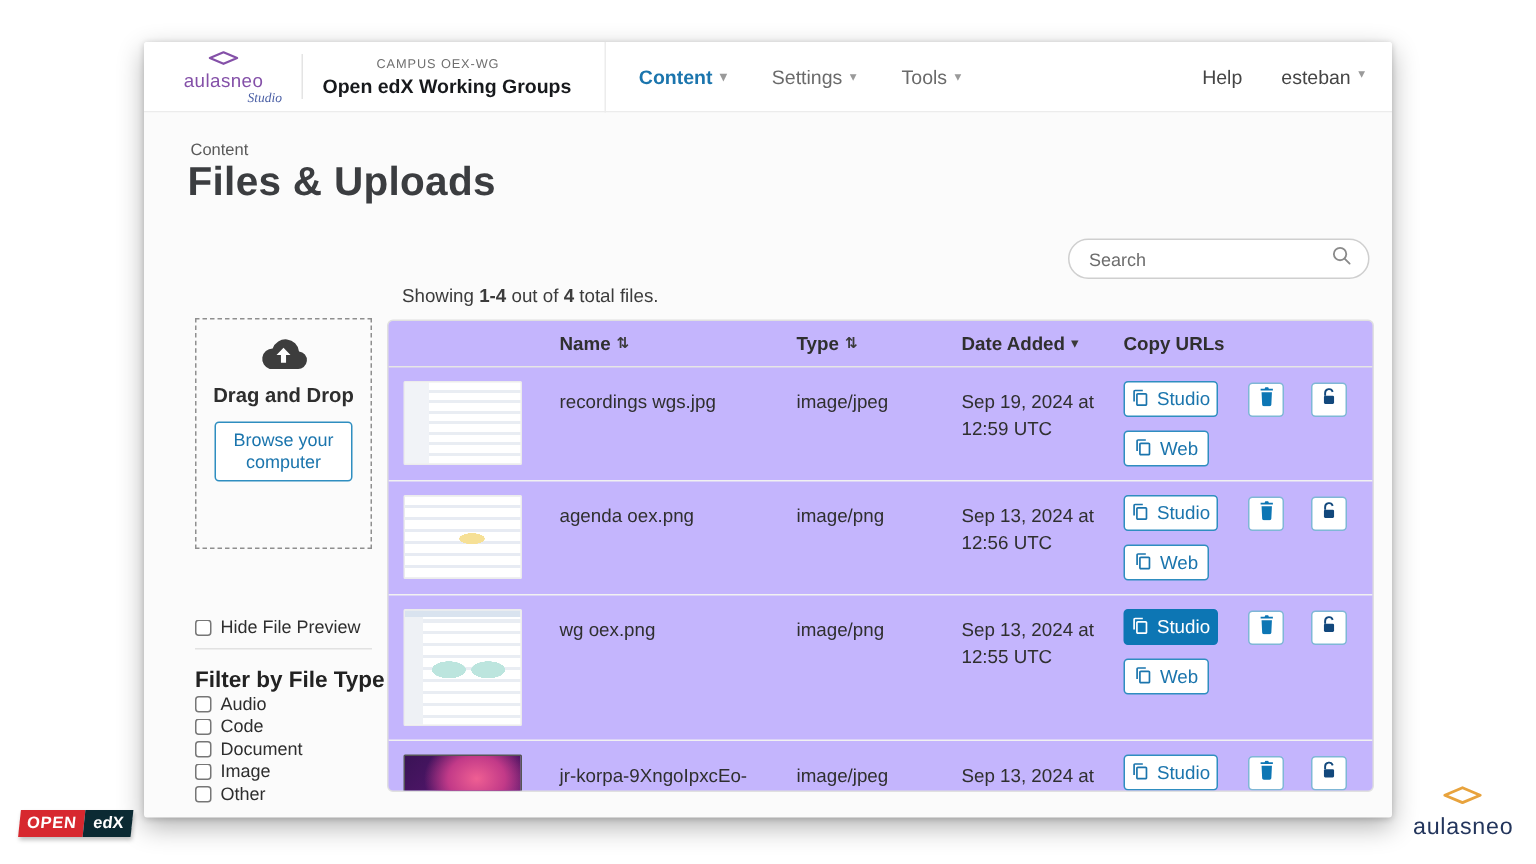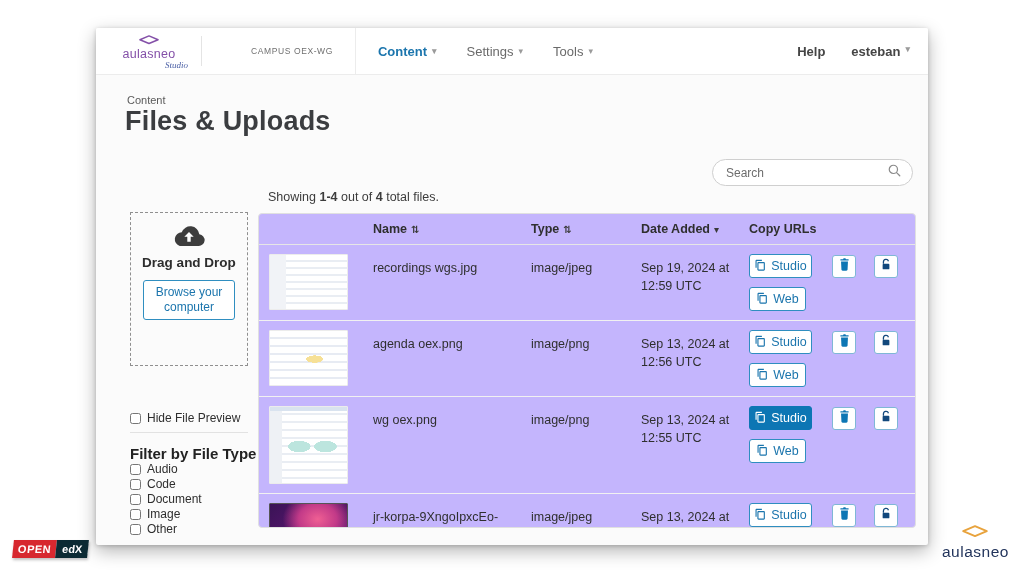--- a/index.html
+++ b/index.html
@@ -17,21 +17,21 @@
   .vdiv { width:1px; height:30px; background:#e4e4e4; margin:0 13px; }
   .course { display:flex; flex-direction:column; gap:3px; }
   .course .org { font-size:8.5px; color:#6f6f6f; letter-spacing:.6px;margin-left:36px; }
   .course .ttl { font-size:13px; font-weight:bold; color:#17191c; }
   .nav { display:flex; align-items:center; gap:30px; margin-left:22px; padding-left:22px; border-left:1px solid #ececec; height:47px; }
   .nav-item { display:flex; align-items:center; gap:5px; font-size:13px; color:#6a6a6a; cursor:pointer; }
   .nav-item.active { color:#1b75ad; font-weight:bold; }
   .caret { font-size:9px; color:#9a9a9a; }
   .hdr-spacer { flex:1; }
   .hdr-right { display:flex; align-items:center; gap:26px; }
-  .hdr-right .item { font-size:13px; color:#454545; font-weight:bold; display:flex; align-items:flex-start; gap:5px; cursor:pointer; }
+  .hdr-right .item { font-size:13px; color:#454545; font-weight:normal; display:flex; align-items:flex-start; gap:5px; cursor:pointer; }
 
   
   .crumb { position:absolute; left:31px; top:66px; font-size:11px; color:#5a5a5a; }
   .page-title { position:absolute; left:29px; top:78px; font-size:27px; font-weight:bold; color:#3b3d40; letter-spacing:.2px; }
 
   
   .search { position:absolute; left:616px; top:131px; width:201px; height:27px; background:#fff; border:1px solid #cfcfcf; border-radius:14px; display:flex; align-items:center; padding:0 10px 0 13px; }
   .search input { border:none; outline:none; flex:1; font-size:12px; color:#a21caf; background:transparent; font-family:"Liberation Sans", sans-serif; }
   .search input::placeholder { color:#6d6d6d; }
 
@@ -115,20 +115,21 @@
           <svg width="22" height="10" viewBox="0 0 24 11">
               <path d="M12 1 2 5.2l10 4.2 10-4.2z" fill="none" stroke="#8450a8" stroke-width="1.6" stroke-linejoin="round"></path>
             </svg>
         </span>
         <span class="brand">aulasneo</span>
         <span class="studio">Studio</span>
       </div>
       <div class="vdiv"></div>
       <div class="course">
         <span class="org">CAMPUS  OEX-WG</span>
+        <span class="ttl">Open edX Working Groups</span>
       </div>
       <div class="nav">
         <div class="nav-item active">
           <span>Content</span>
           <span class="caret">▾</span>
         </div>
         <div class="nav-item">
           <span>Settings</span>
           <span class="caret">▾</span>
         </div>

